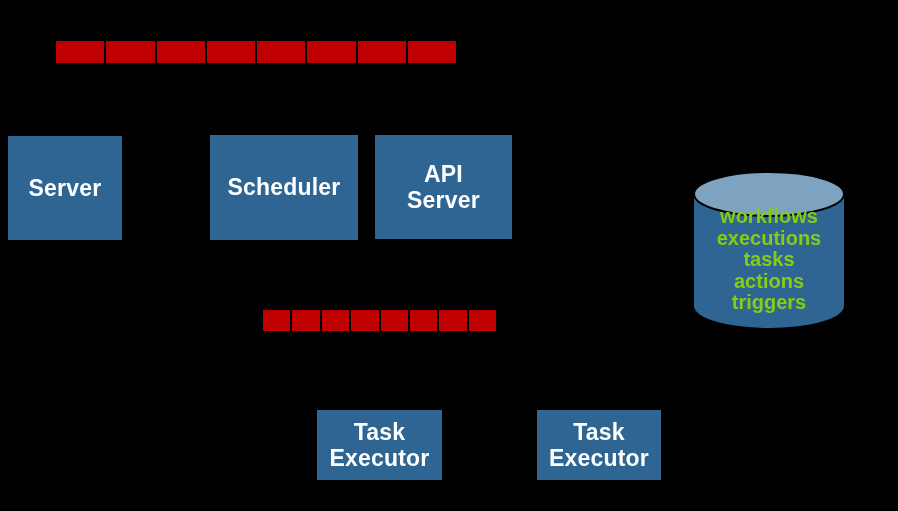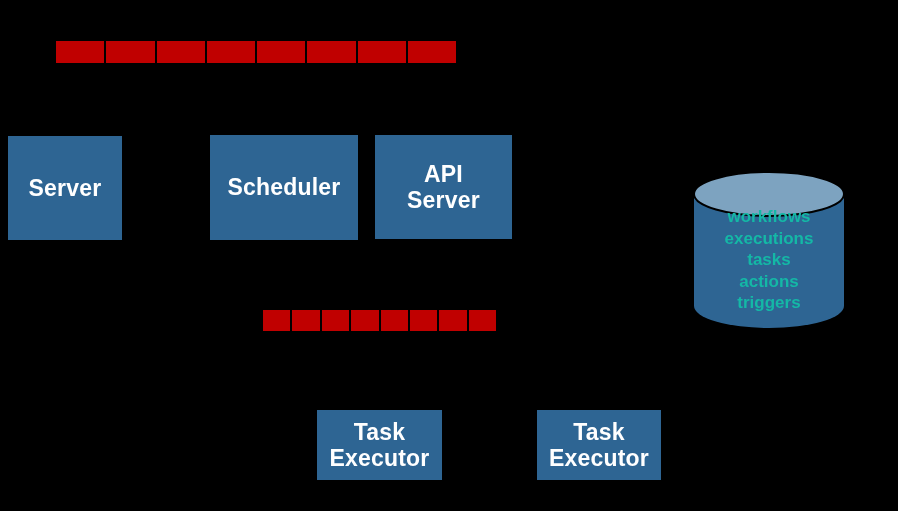--- a/index.html
+++ b/index.html
@@ -85,23 +85,23 @@
     top: 0;
     width: 150px;
     height: 156px;
   }
   #db .db-text {
     position: absolute;
     left: 0;
     top: 34px;
     width: 150px;
     text-align: center;
-    color: #14b8a6;
+    color: #84cc16;
     font-weight: bold;
-    font-size: 17px;
+    font-size: 20px;
     line-height: 21.5px;
     white-space: pre-line;
   }
 </style>
 </head>
 <body>
 
 <div id="canvas">
 
   <div class="bar" id="bar-top">

